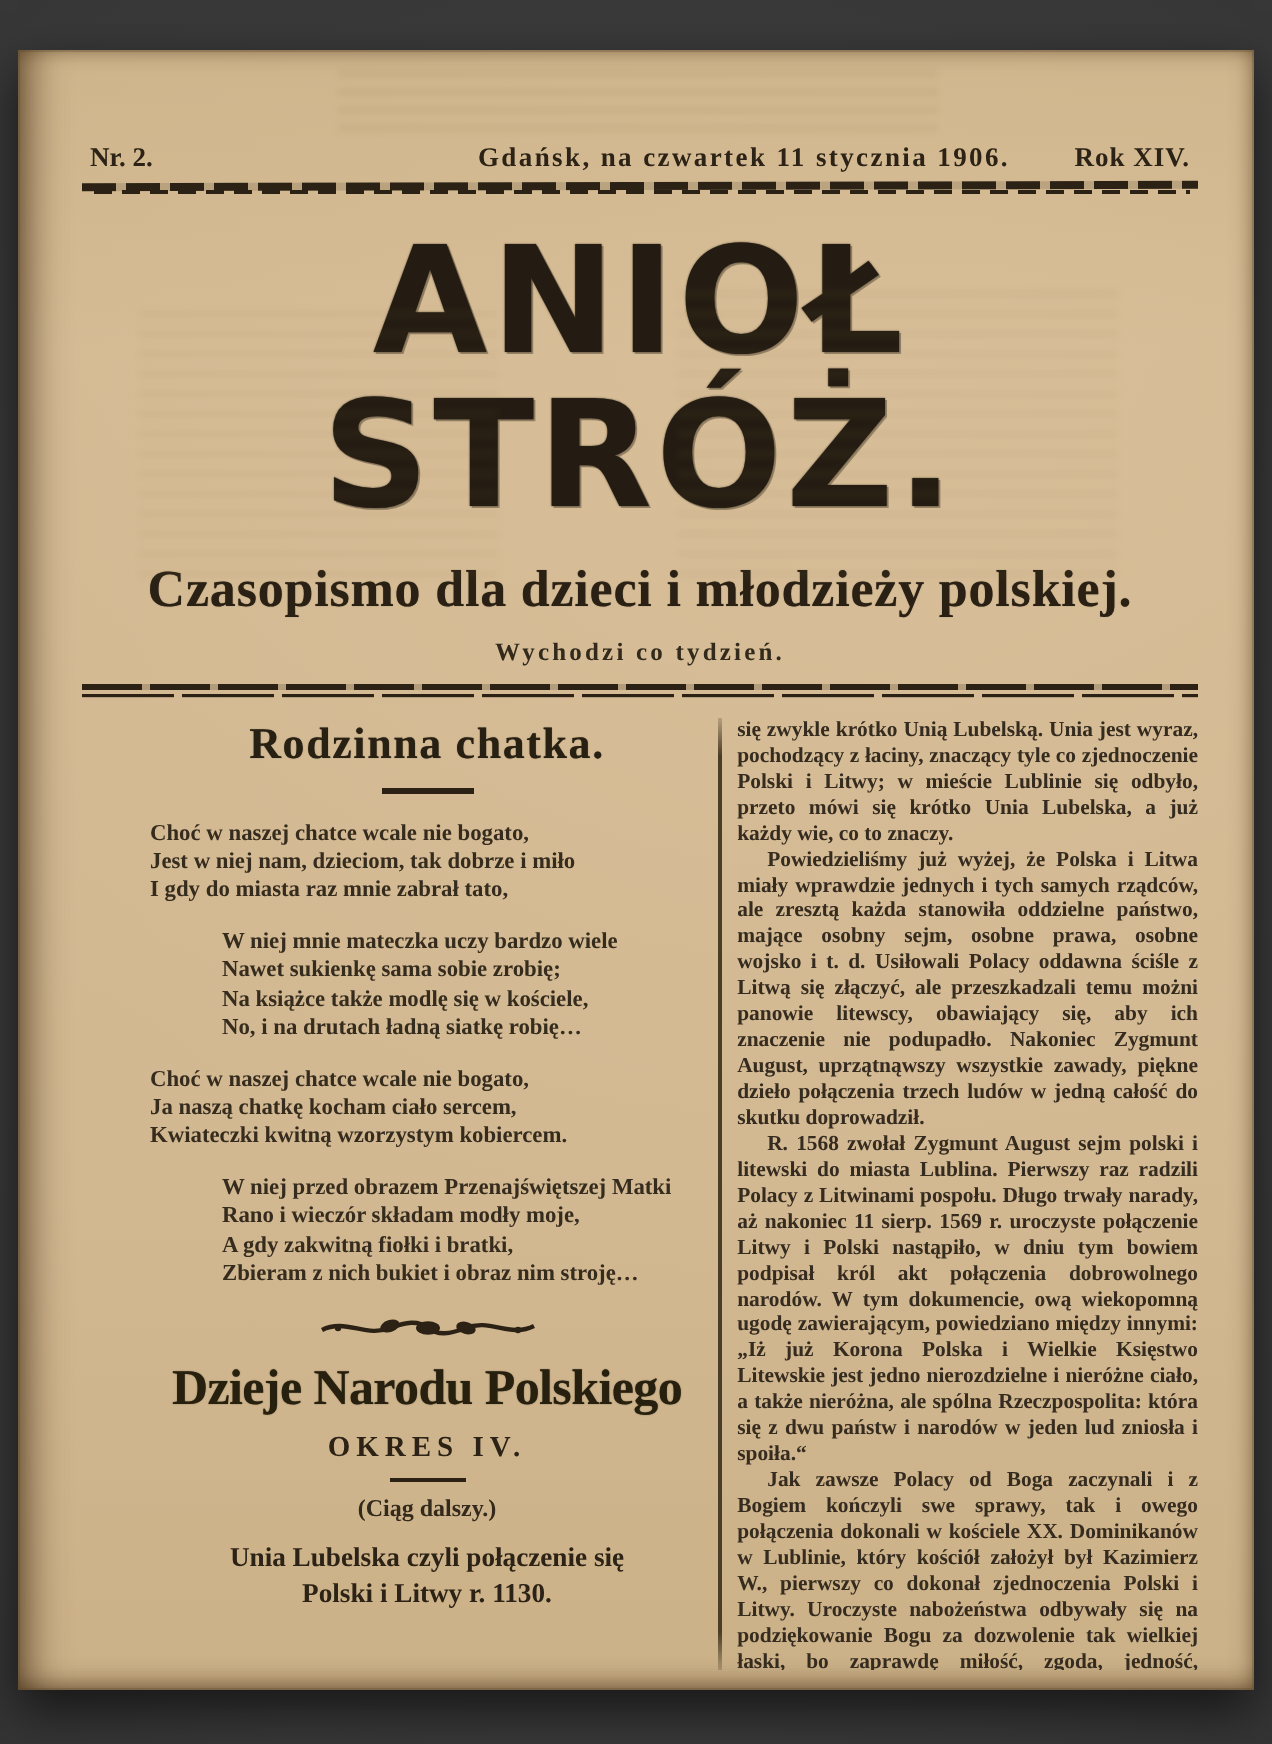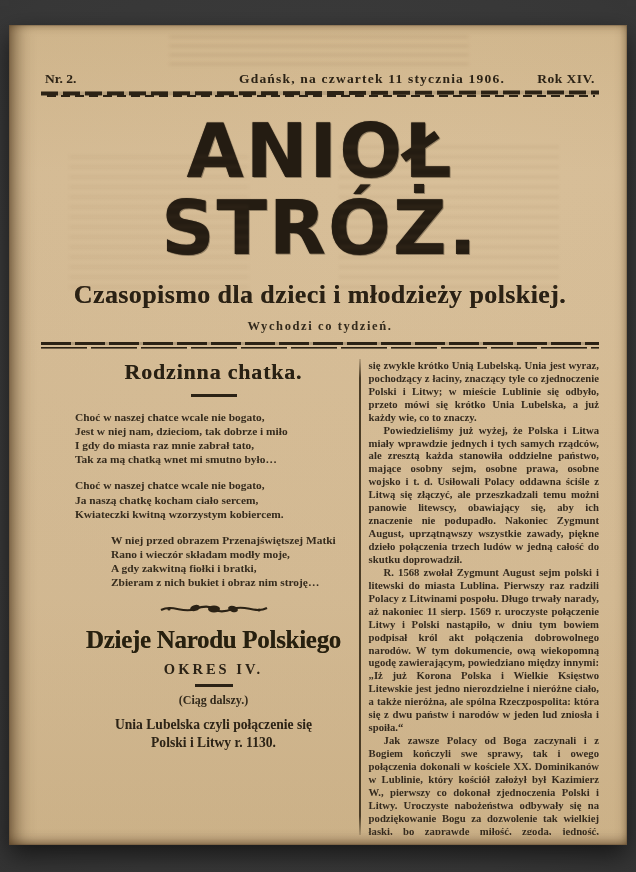--- a/index.html
+++ b/index.html
@@ -142,23 +142,28 @@
     <main class="columns">
 
       <section class="col left">
         <h2 class="poem-title">Rodzinna chatka.</h2>
         <div class="short-rule"></div>
 
         <div class="stanza">
           <div class="pline">Choć w naszej chatce wcale nie bogato,</div>
           <div class="pline">Jest w niej nam, dzieciom, tak dobrze i miło</div>
           <div class="pline">I gdy do miasta raz mnie zabrał tato,</div>
-          <div class="pline">Tak za mą chatką wnet mi smutno było…</div>
-        </div>
-
+        </div>
+
+        <div class="stanza indent">
+          <div class="pline">W niej mnie mateczka uczy bardzo wiele</div>
+          <div class="pline">Nawet sukienkę sama sobie zrobię;</div>
+          <div class="pline">Na książce także modlę się w kościele,</div>
+          <div class="pline">No, i na drutach ładną siatkę robię…</div>
+        </div>
 
         <div class="stanza">
           <div class="pline">Choć w naszej chatce wcale nie bogato,</div>
           <div class="pline">Ja naszą chatkę kocham ciało sercem,</div>
           <div class="pline">Kwiateczki kwitną wzorzystym kobiercem.</div>
         </div>
 
         <div class="stanza indent">
           <div class="pline">W niej przed obrazem Przenajświętszej Matki</div>
           <div class="pline">Rano i wieczór składam modły moje,</div>

